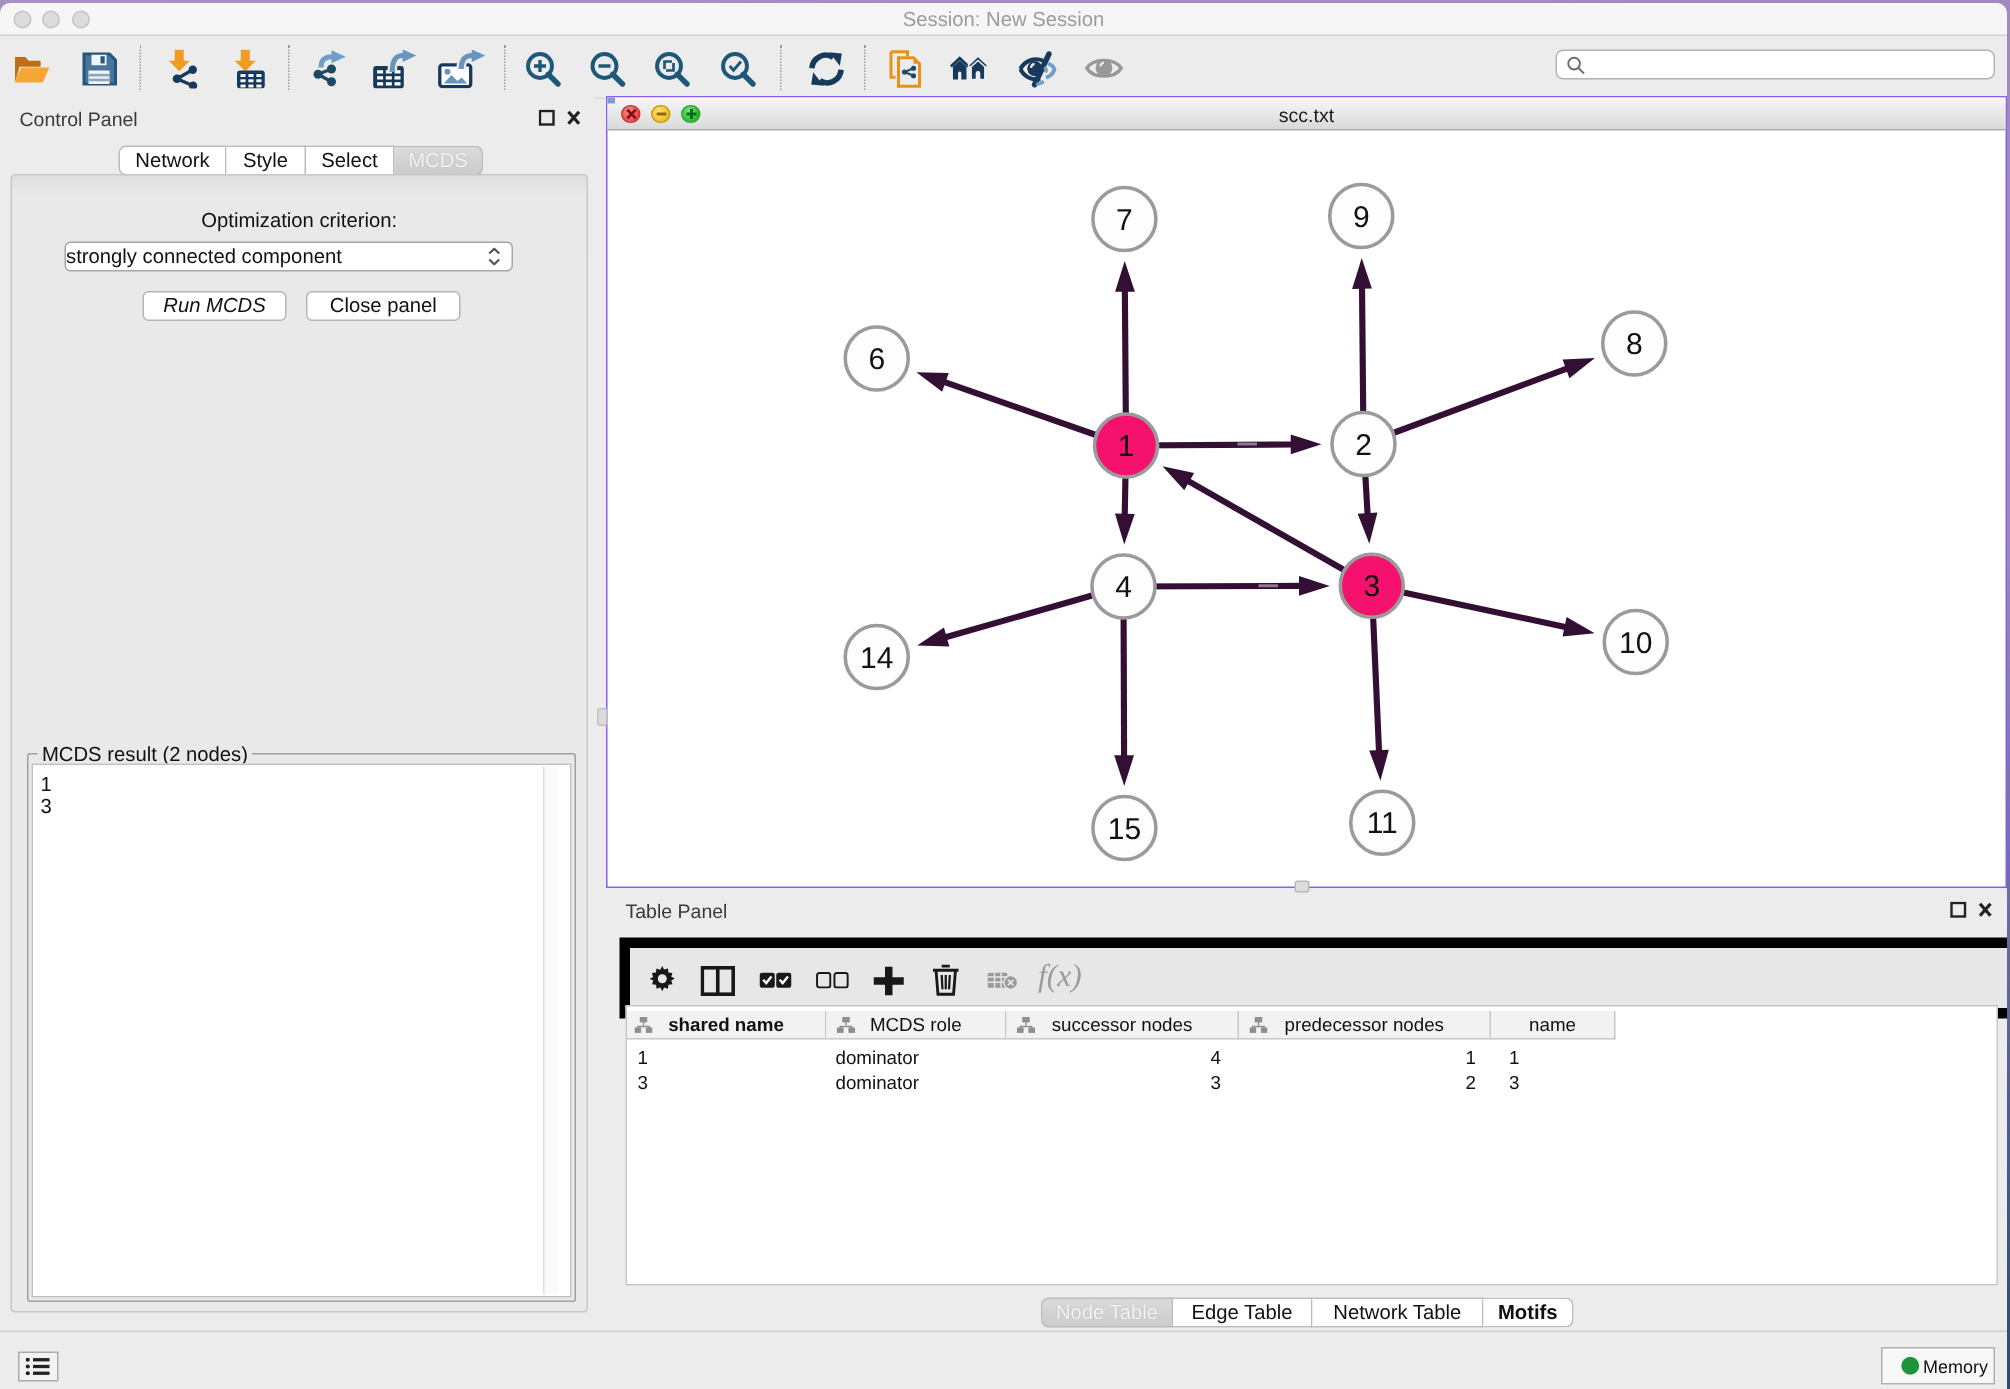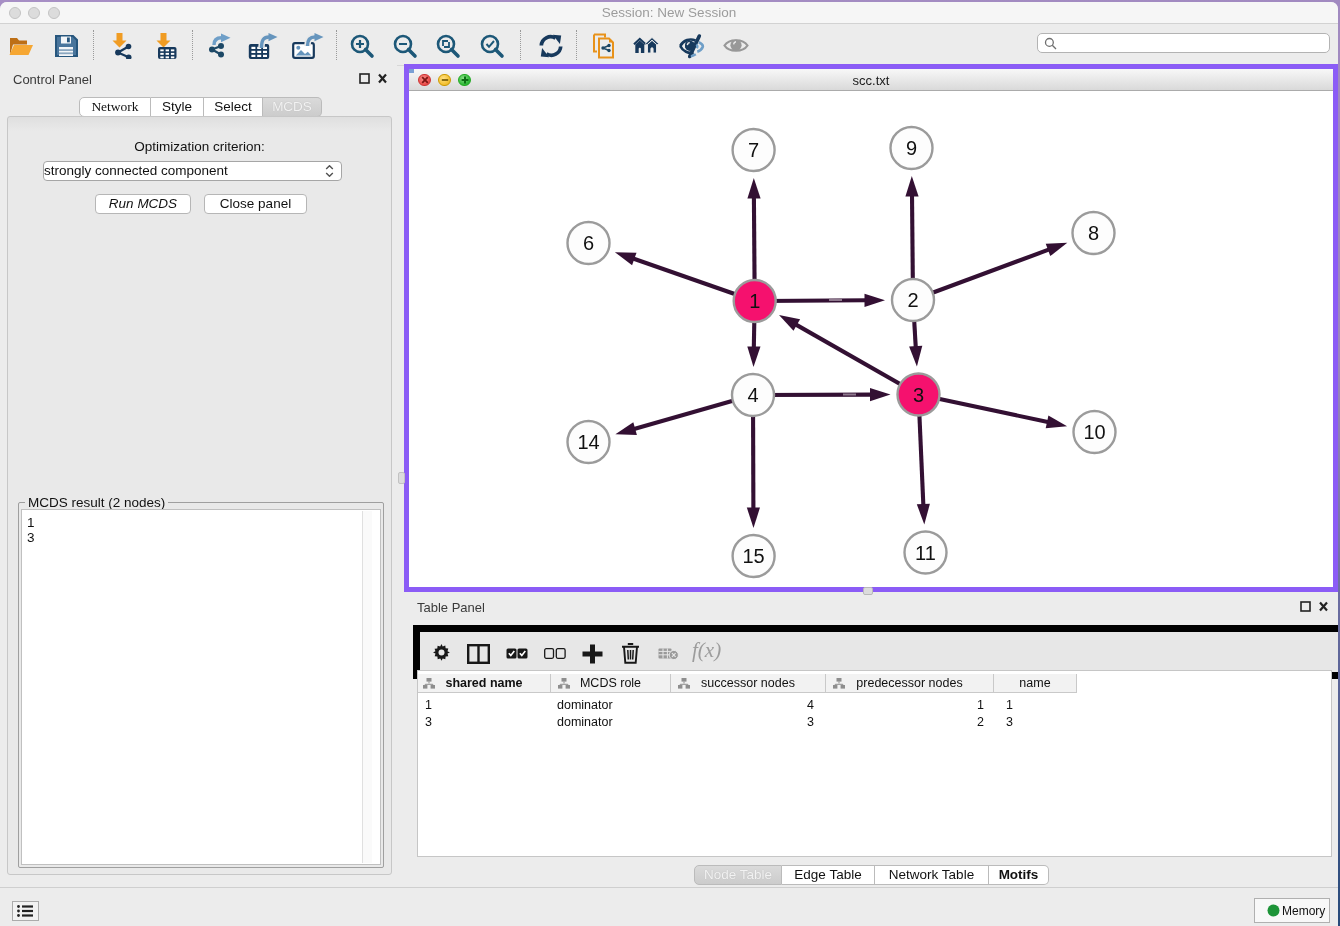--- a/index.html
+++ b/index.html
@@ -51,21 +51,21 @@
  border-left:1px solid #e0e0e0;}
 
 .statusbar{position:absolute;left:0;top:885px;width:100%;height:37px;background:#ececec;
  border-top:1px solid #cfcfcf;}
 .listbtn{position:absolute;left:12px;top:13px;width:25px;height:18px;background:#f2f2f2;
  border:1px solid #ababab;}
 .membtn{position:absolute;left:1254px;top:10px;width:74px;height:23px;background:#f8f8f8;
  border:1px solid #b0b0b0;font-size:12.5px;color:#111;}
 
 .netwin{position:absolute;left:404px;top:62px;width:934px;height:528px;
- background:#fff;border:5px solid #8b5cf6;box-sizing:border-box;}
+ background:#fff;border:1px solid #8b5cf6;box-sizing:border-box;}
 .nwtitle{position:absolute;left:0;top:0;width:100%;height:21px;
  background:linear-gradient(#f8f8f8,#d9d9d9);border-bottom:1px solid #ababab;}
 .nwtext{position:absolute;top:4px;left:0;width:100%;text-align:center;font-size:13px;
  color:#1a1a1a;}
 .wb{position:absolute;top:4.5px;width:12.5px;height:12.5px;border-radius:50%;
  box-sizing:border-box;}
 
 .tpanel{position:absolute;left:404px;top:595px;width:934px;height:290px;background:#ececec;}
 .tptools{position:absolute;left:9px;top:28px;width:920px;height:40px;background:#e7e7e7;
  border:7px solid #000000;}
@@ -236,21 +236,21 @@
       </svg>
     </div>
   </div>
   <div class="cpanel">
     <div class="cphead">Control Panel</div>
     <svg style="position:absolute;left:359px;top:9px" width="30" height="12" viewBox="0 0 30 12">
       <rect x="1" y="1" width="9" height="9" fill="none" stroke="#222" stroke-width="1.6"></rect>
       <path d="M20 1.5 L27 9.5 M27 1.5 L20 9.5" stroke="#222" stroke-width="2.2" fill="none"></path>
     </svg>
     <div class="tabs">
-      <div class="tab first" style="left:79px;width:70px;font-family:Liberation Serif, serif;">Network</div>
+      <div class="tab first" style="left:79px;width:70px;">Network</div>
       <div class="tab" style="left:151px;width:52px;">Style</div>
       <div class="tab" style="left:204px;width:58px;">Select</div>
       <div class="tab last sel" style="left:263px;width:58px;">MCDS</div>
     </div>
     <div class="cpbody">
       <div class="optlabel">Optimization criterion:</div>
       <div class="combo">strongly connected component
         <svg style="position:absolute;right:7px;top:3px" width="9" height="12" viewBox="0 0 9 12">
           <path d="M1.2 4 L4.5 0.8 L7.8 4" fill="none" stroke="#555" stroke-width="1.5"></path>
           <path d="M1.2 8 L4.5 11.2 L7.8 8" fill="none" stroke="#555" stroke-width="1.5"></path>

